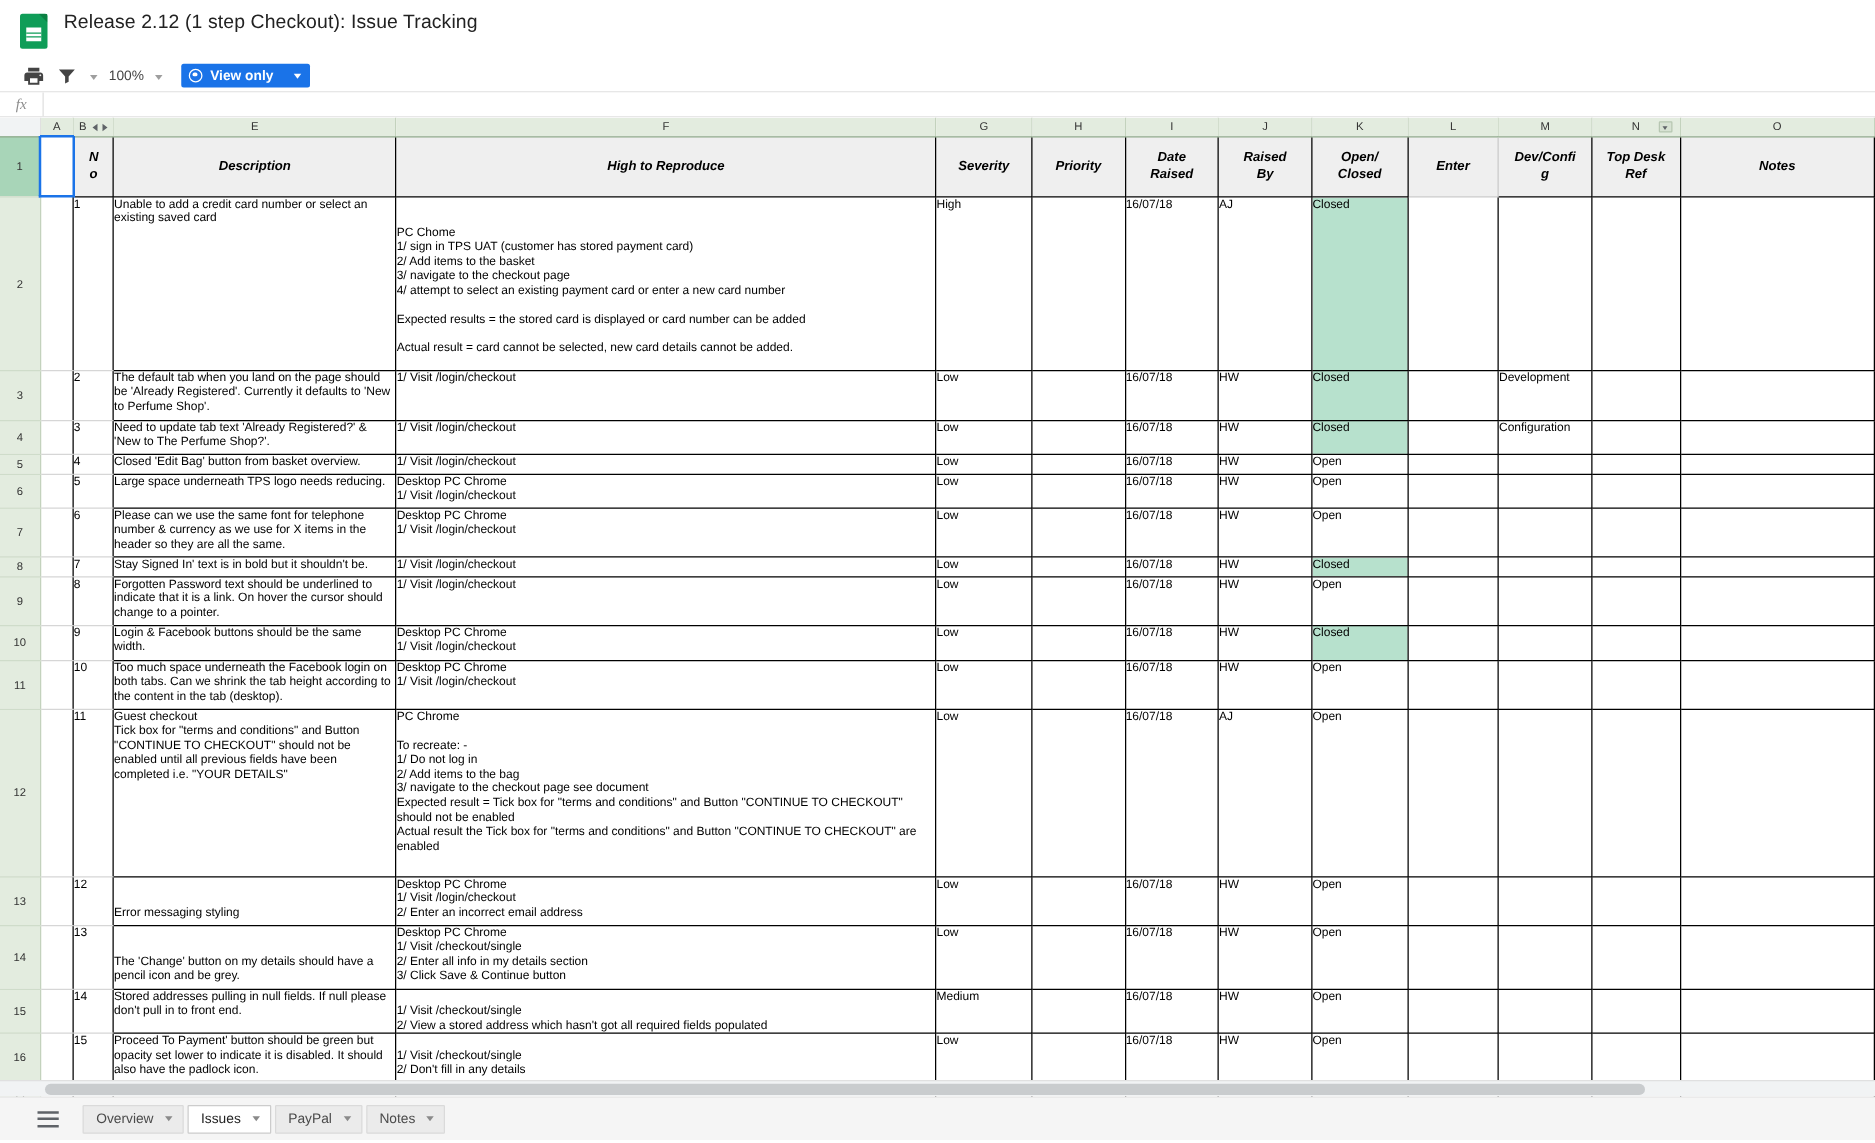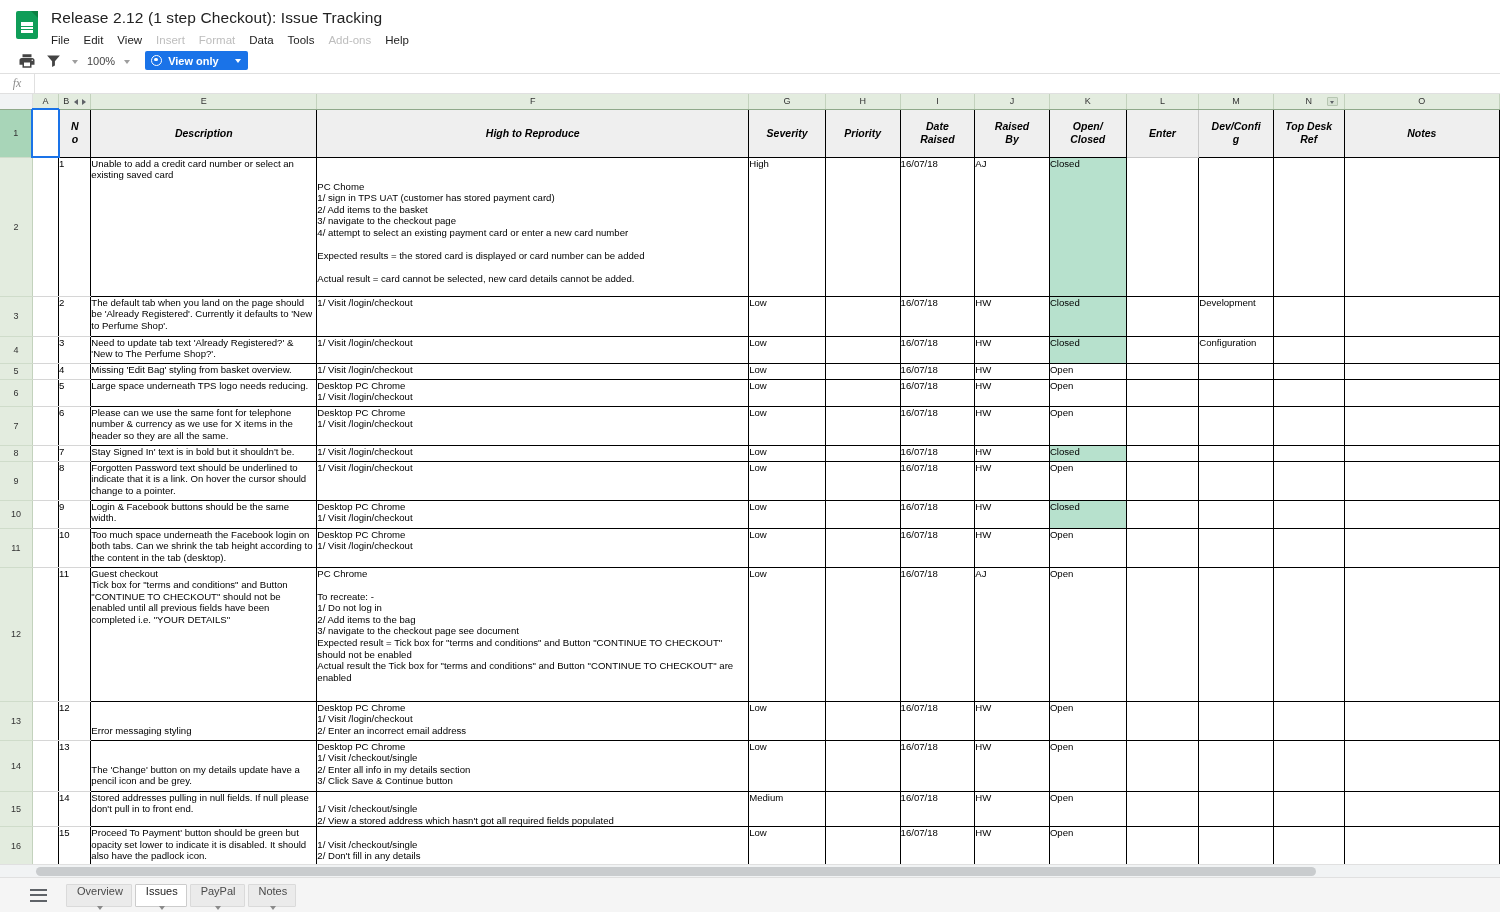--- a/index.html
+++ b/index.html
@@ -293,21 +293,20 @@
   #all-sheets-icon i { display:block; height: 2px; background: #5f6368; }
   .sheet-tab {
     display: flex; align-items: center; gap: 9px;
     height: 23px;
     padding: 0 8px 0 10px;
     font-size: 11px;
     color: #4a4a4a;
     background: #ebebeb;
     border: 1px solid #dadada;
     border-radius: 1px;
-    flex-direction: column;
   }
   .sheet-tab.active {
     background: #ffffff;
     color: #222222;
     border-color: #cccccc;
   }
   .sheet-tab .tab-caret {
     width: 0; height: 0;
     border-left: 3px solid transparent;
     border-right: 3px solid transparent;
@@ -318,31 +317,20 @@
 <body>
 
 <div id="titlebar">
   <div id="sheets-logo">
     <div class="page"></div>
       <div class="fold"></div>
       <div class="grid"></div>
   </div>
   <div id="title-block">
     <div id="doc-title">Release 2.12 (1 step Checkout): Issue Tracking</div>
-    <div id="menubar">
-        <div class="menu-item">File</div>
-        <div class="menu-item">Edit</div>
-        <div class="menu-item">View</div>
-        <div class="menu-item disabled">Insert</div>
-        <div class="menu-item disabled">Format</div>
-        <div class="menu-item">Data</div>
-        <div class="menu-item">Tools</div>
-        <div class="menu-item disabled">Add-ons</div>
-        <div class="menu-item">Help</div>
-      </div>
   </div>
 </div>
 
 <div id="toolbar">
   <div class="tb-icon">
     <svg viewBox="0 0 24 24" width="18" height="18">
         <path fill="#444" d="M19 8H5c-1.66 0-3 1.34-3 3v6h4v4h12v-4h4v-6c0-1.66-1.34-3-3-3zm-3 11H8v-5h8v5zm3-7c-.55 0-1-.45-1-1s.45-1 1-1 1 .45 1 1-.45 1-1 1zm-1-9H6v4h12V3z"></path>
       </svg>
   </div>
   <div class="tb-icon">
@@ -482,21 +470,21 @@
           <td class="cell hard green">Closed</td>
           <td class="cell hard"></td>
           <td class="cell hard">Configuration</td>
           <td class="cell hard"></td>
           <td class="cell hard"></td>
         </tr>
         <tr style="height: 16px;">
           <td class="rownum">5</td>
           <td class="cell empty-a"></td>
           <td class="cell colA">4</td>
-          <td class="cell hard">Missing 'Edit Bag' styling from basket overview.</td>
+          <td class="cell hard">Closed 'Edit Bag' button from basket overview.</td>
           <td class="cell hard">1/ Visit /login/checkout</td>
           <td class="cell hard">Low</td>
           <td class="cell hard"></td>
           <td class="cell hard">16/07/18</td>
           <td class="cell hard">HW</td>
           <td class="cell hard">Open</td>
           <td class="cell hard"></td>
           <td class="cell hard"></td>
           <td class="cell hard"></td>
           <td class="cell hard"></td>
@@ -644,21 +632,21 @@
           <td class="cell hard"></td>
           <td class="cell hard"></td>
           <td class="cell hard"></td>
         </tr>
         <tr style="height: 51px;">
           <td class="rownum">14</td>
           <td class="cell empty-a"></td>
           <td class="cell colA">13</td>
           <td class="cell hard">
 
-The 'Change' button on my details update have a pencil icon and be grey.</td>
+The 'Change' button on my details should have a pencil icon and be grey.</td>
           <td class="cell hard">Desktop PC Chrome
 1/ Visit /checkout/single
 2/ Enter all info in my details section
 3/ Click Save &amp; Continue button</td>
           <td class="cell hard">Low</td>
           <td class="cell hard"></td>
           <td class="cell hard">16/07/18</td>
           <td class="cell hard">HW</td>
           <td class="cell hard">Open</td>
           <td class="cell hard"></td>

